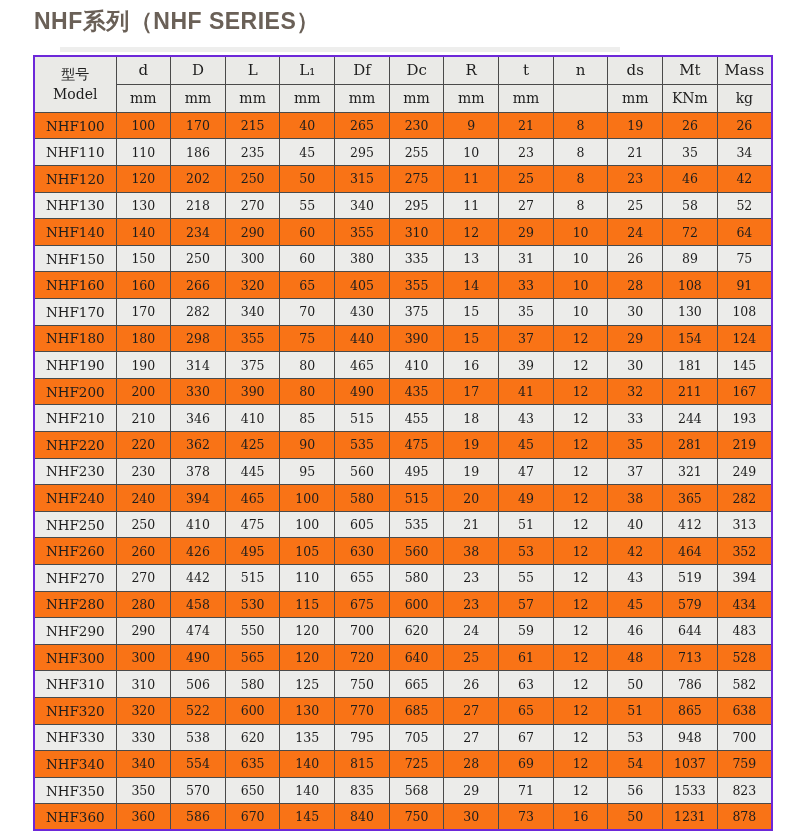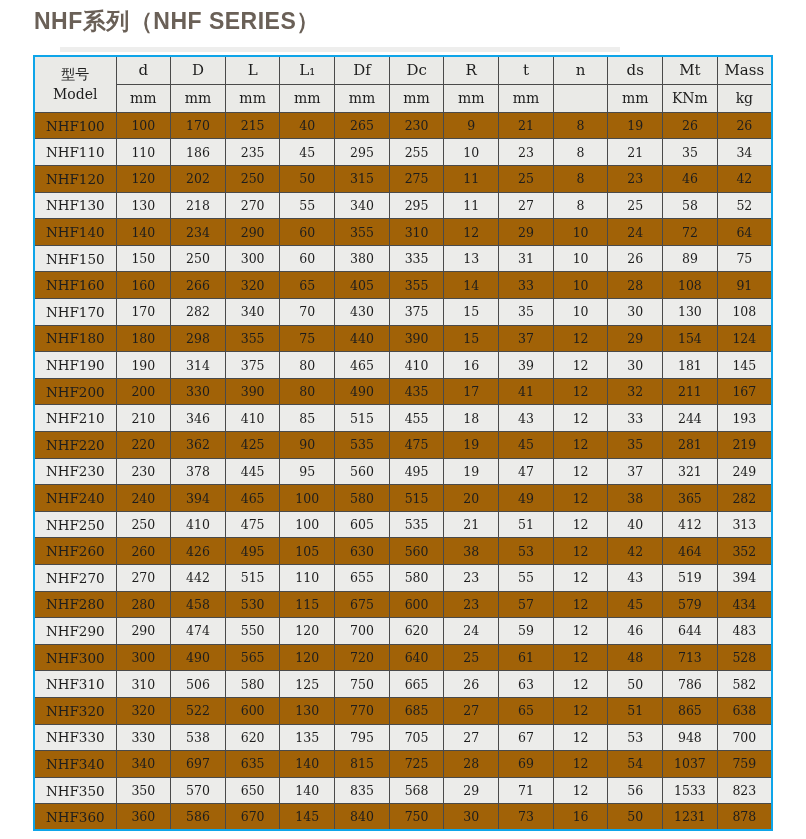--- a/index.html
+++ b/index.html
@@ -34,21 +34,21 @@
     width: 560px;
     height: 5px;
     background: #e7e7e5;
     opacity: 0.7;
   }
   table.spec-table {
     border-collapse: collapse;
     table-layout: fixed;
     width: 740px;
     margin: 18px 0 12px 33px;
-    border: 2px solid #0ea5e9;
+    border: 2px solid #6d28d9;
   }
   .spec-table th,
   .spec-table td {
     border: 1px solid #4a4a4a;
     text-align: center;
     vertical-align: middle;
     color: #1d1d1d;
     padding: 0;
     overflow: hidden;
     white-space: nowrap;
@@ -73,21 +73,21 @@
   }
   .spec-table tbody th {
     font-weight: normal;
     font-size: 13.5px;
   }
   .spec-table tbody td {
     font-size: 12.5px;
   }
   .spec-table tbody tr {
     height: 26.6px;
-    background: #a16207;
+    background: #f97316;
   }
   .spec-table tbody tr:nth-child(even) {
     background: #ececea;
   }
 </style>
 </head>
 <body>
 
 <div class="page">
   <h1 class="page-title">NHF系列（NHF SERIES）</h1>
@@ -489,21 +489,21 @@
           <td>27</td>
           <td>67</td>
           <td>12</td>
           <td>53</td>
           <td>948</td>
           <td>700</td>
         </tr>
         <tr>
           <th>NHF340</th>
           <td>340</td>
-          <td>697</td>
+          <td>554</td>
           <td>635</td>
           <td>140</td>
           <td>815</td>
           <td>725</td>
           <td>28</td>
           <td>69</td>
           <td>12</td>
           <td>54</td>
           <td>1037</td>
           <td>759</td>

